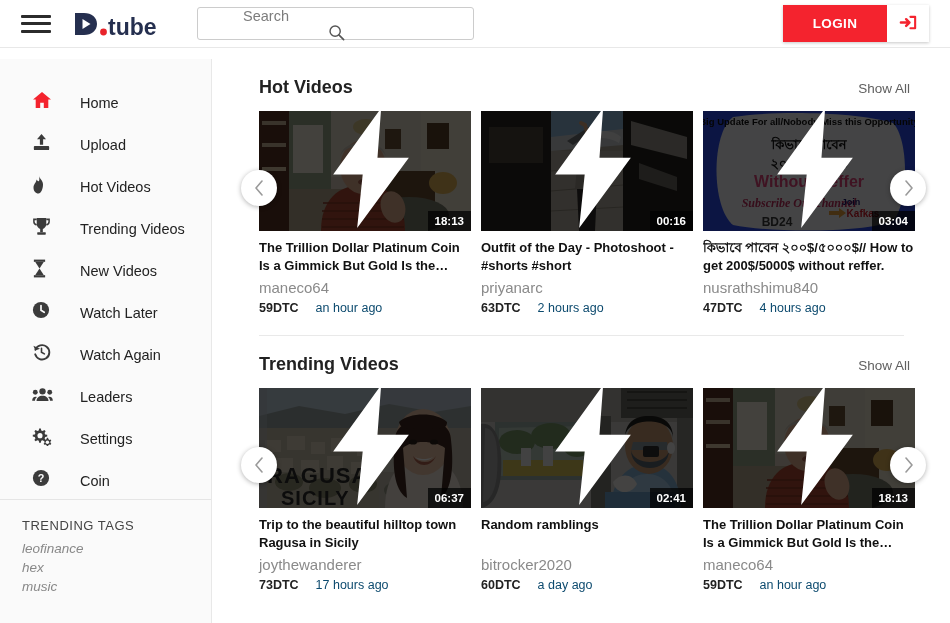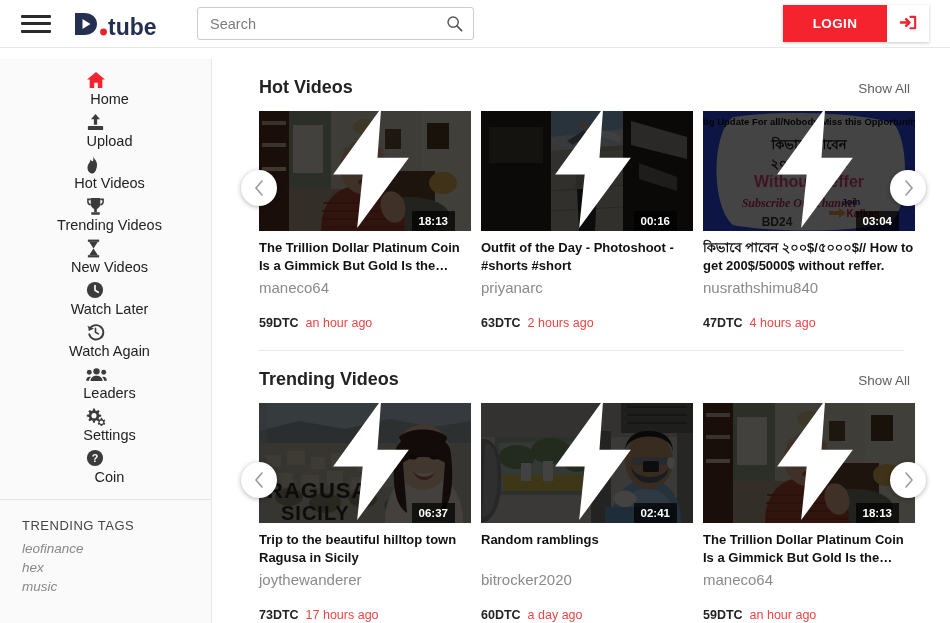--- a/index.html
+++ b/index.html
@@ -30,20 +30,21 @@
   .logo { display: flex; align-items: center; cursor: pointer; }
   .logo svg { display: block; }
 
   .search-wrap {
     margin-left: 32px;
     width: 277px; height: 33px;
     border: 1px solid #ccc; border-radius: 3px;
     background: #fff;
     display: flex; align-items: center;
     padding: 0 10px 0 12px;
+    flex-direction: column;
   }
   .search-wrap input {
     flex: 1; border: none; outline: none;
     font-family: "Liberation Sans", sans-serif;
     font-size: 14.5px; color: #333; background: transparent;
   }
   .search-wrap input::placeholder { color: #7c7c7c; }
   .search-icon { width: 17px; height: 17px; flex: 0 0 auto; }
 
   .header-spacer { flex: 1; }
@@ -70,22 +71,22 @@
   
   .sidebar {
     position: absolute; top: 59px; left: 0;
     width: 212px; height: 564px;
     background: #fafafa;
     border-right: 1px solid #e8e8e8;
     padding-top: 10px;
     overflow: hidden;
   }
   .nav-item {
-    height: 42px; display: flex; align-items: center;
-    padding-left: 8px; cursor: pointer; flex-direction: column;
+    height: 42px; display: flex; align-items: flex-end;
+    padding-left: 32px; cursor: pointer;
   }
   .nav-icon {
     width: 26px; height: 22px; flex: 0 0 auto;
     display: flex; align-items: center; justify-content: flex-start;
     margin-right: 22px;
   }
   .nav-label { font-size: 14.5px; color: #222; }
 
   .divider { height: 1px; background: #e5e5e5; margin: 10px 0 0 0; }
 
@@ -128,36 +129,36 @@
 
   .badge-views {
     position: absolute; left: 0; bottom: 0;
     background: rgba(0,0,0,0.72); color: #fff;
     font-size: 11.5px; font-weight: bold;
     padding: 3px 8px 3px 6px;
     display: flex; align-items: center; gap: 4px;
     line-height: 1.25;
   }
   .badge-dur {
-    position: absolute; right: 16px; bottom: 0;
+    position: absolute; right: 0; bottom: 0;
     background: rgba(0,0,0,0.72); color: #fff;
     font-size: 11.5px; font-weight: bold;
     padding: 3px 7px; line-height: 1.25;
   }
   .bolt { width: 9px; height: 13px; display: block; }
 
   .card-title {
     font-size: 13px; font-weight: bold; color: #111;
     line-height: 1.35; margin-top: 8px;
     height: 37px; overflow: hidden;
   }
   .card-author { font-size: 15px; color: #8a8a8a; margin-top: 3px; }
-  .card-meta { margin-top: 20px; font-size: 12.5px; display: flex; gap: 7px; align-items: baseline; }
+  .card-meta { margin-top: 5px; font-size: 12.5px; display: flex; gap: 17px; align-items: baseline; }
   .card-dtc { font-weight: bold; color: #222; }
-  .card-time { color: #ef4444; }
+  .card-time { color: #0c4a6e; }
 
   .arrow {
     position: absolute; top: 59px;
     width: 36px; height: 36px; border-radius: 50%;
     background: #fff; box-shadow: 0 1px 5px rgba(0,0,0,0.3);
     display: flex; align-items: center; justify-content: center;
     cursor: pointer; z-index: 5;
   }
   .arrow.left { left: 28px; }
   .arrow.right { right: 24px; }

